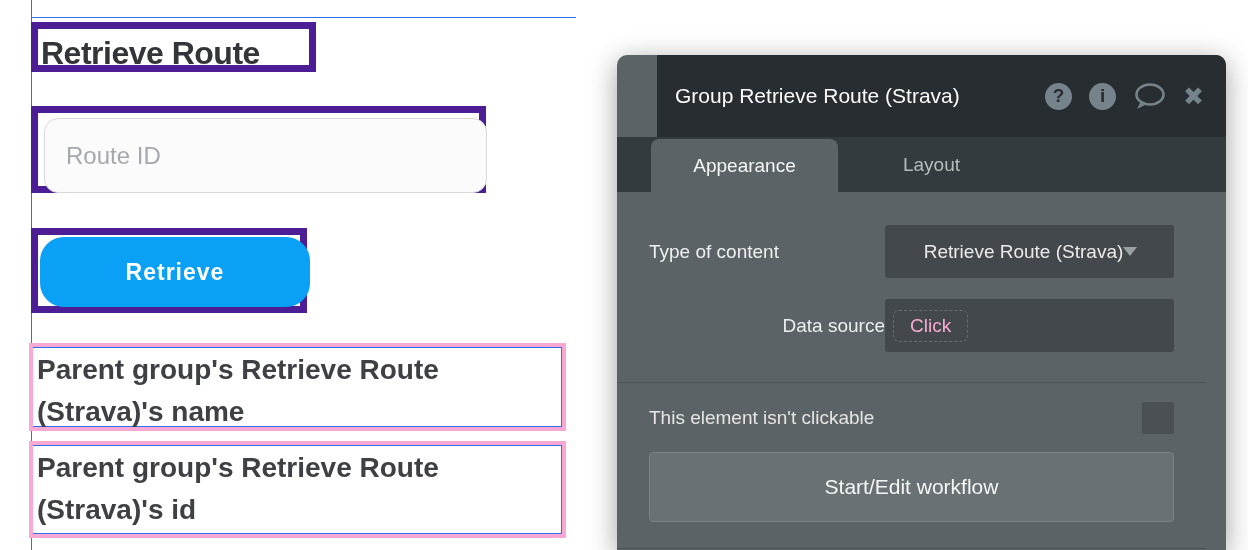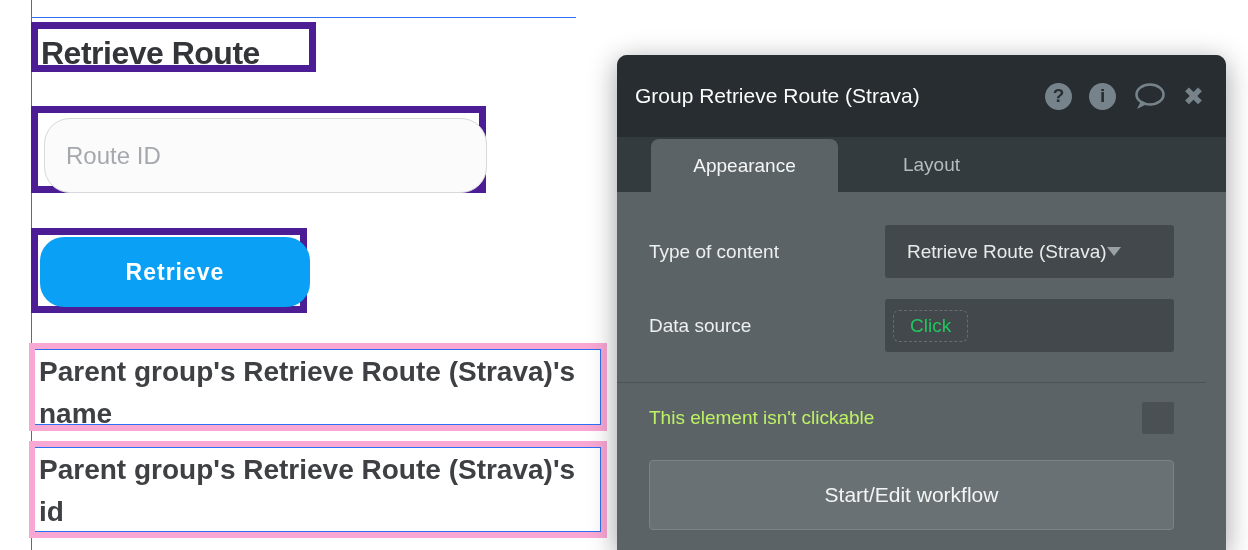--- a/index.html
+++ b/index.html
@@ -11,73 +11,73 @@
   .vline { position:absolute; left:31px; top:0; width:1px; height:550px; background:#2e6ff2; }
   .hline { position:absolute; left:31px; top:17px; width:545px; height:1px; background:#2e6ff2; }
 
   .sel { position:absolute; border:7px solid #4c1d95; background:#fff; }
 
   .heading-box { left:31px; top:22px; width:285px; height:50px; }
   .heading-box h1 { font-size:32px; font-weight:bold; color:#333538; line-height:48px; padding-left:3px; white-space:nowrap; letter-spacing:-0.5px; }
 
   .input-box { left:31px; top:106px; width:455px; height:87px; }
   .route-input { position:absolute; left:6px; top:5px; width:443px; height:75px;
-    border:1px solid #d6d8da; border-radius:26px; background:#fbfbfc;
+    border:1px solid #d6d8da; border-radius:14px; background:#fbfbfc;
     font-family:inherit; font-size:24px; color:#55585c; padding:0 0 0 21px; outline:none; }
   .route-input::placeholder { color:#a5a8ac; }
 
   .button-box { left:31px; top:228px; width:276px; height:85px; }
   .blue-btn { position:absolute; left:2px; top:2px; width:270px; height:70px;
     border:none; border-radius:24px; background:#0aa0f5; color:#ffffff;
     font-family:inherit; font-weight:bold; font-size:23px; letter-spacing:1px; cursor:pointer; }
 
-  .orange-box { position:absolute; left:29px; width:578px; border:6px solid #f9a8d4; background:#fff; }
+  .orange-box { position:absolute; left:29px; width:537px; border:4px solid #f9a8d4; background:#fff; }
   .orange-box .inner { position:absolute; left:0; top:0; right:0; bottom:0;
     border-top:1px solid #2e6ff2; border-bottom:1px solid #2e6ff2; border-right:1px solid #2e6ff2;
     padding:1px 4px 0 4px; }
   .orange-box p { font-size:28px; font-weight:bold; color:#3e4043; line-height:42px; }
   .text1 { top:343px; height:88px; }
   .text2 { top:441px; height:97px; }
 
   
   .panel { position:absolute; left:617px; top:55px; width:609px; height:496px;
     border-radius:10px 10px 0 0; background:#5c6366; overflow:hidden;
     box-shadow:0 6px 28px rgba(0,0,0,0.38); }
 
-  .panel-header { height:82px; background:#272d30; display:flex; align-items:center; padding:0 22px 0 18px; }
+  .panel-header { height:82px; background:#272d30; display:flex; align-items:center; padding:0 22px 0 18px;margin-left:40px; }
   .panel-title { flex:1; color:#fafbfb; font-size:21px; }
   .hdr-icons { display:flex; align-items:center; gap:17px; }
   .circle-icon { width:27px; height:27px; border-radius:50%; background:#77838b; color:#272d30;
     font-weight:bold; font-size:19px; display:flex; align-items:center; justify-content:center; cursor:pointer; }
   .comment-icon { cursor:pointer; display:flex; }
   .close-icon { color:#77838b; font-size:25px; font-weight:bold; line-height:27px; cursor:pointer; }
 
   .tabbar { height:55px; background:#343b3e; display:flex; padding-left:34px; }
   .tab { width:187px; text-align:center; line-height:55px; font-size:19px; color:#b6bcbe; cursor:pointer; }
   .tab.active { background:#5c6366; border-radius:8px 8px 0 0; color:#f5f6f6; margin-top:2px; line-height:53px; }
 
   .panel-body { padding:33px 52px 0 32px; }
   .prow { display:flex; align-items:center; height:53px; }
-  .prow + .prow { margin-top:21px; }
+  .prow + .prow { margin-top:21px;text-align:right; }
   .prow-label { width:236px; font-size:19px; color:#edeff0; }
   .field { flex:1; height:53px; background:#42484b; border-radius:3px;
     display:flex; align-items:center; color:#e9ebeb; font-size:19px; cursor:pointer; }
-  .dropdown { justify-content:flex-start; padding:0 20px 0 22px; }
+  .dropdown { justify-content:center; padding:0 20px 0 22px; }
   .caret-down { width:0; height:0; border-left:7px solid transparent; border-right:7px solid transparent;
     border-top:9px solid #99a1a4; }
   .click-chip { margin-left:8px; border:1px dashed #666d71; border-radius:6px;
-    padding:4px 16px; color:#22c55e; font-size:19px; }
+    padding:4px 16px; color:#f9a8d4; font-size:19px; }
 
   .divider { height:1px; background:#4c5255; margin:30px -32px 0 -32px; }
 
   .clickable-row { display:flex; align-items:center; justify-content:space-between; margin-top:19px; }
-  .clickable-row span { font-size:19px; color:#bef264; }
+  .clickable-row span { font-size:19px; color:#e5e5e5; }
   .checkbox { width:32px; height:32px; background:#4a5053; border-radius:2px; cursor:pointer; }
 
-  .workflow-btn { display:block; width:100%; margin-top:26px; height:70px;
+  .workflow-btn { display:block; width:100%; margin-top:18px; height:70px;
     background:#6a7174; border:1px solid #7c8386; border-radius:4px;
     color:#f3f5f5; font-family:inherit; font-size:21px; cursor:pointer; }
 </style>
 </head>
 <body>
 
 <div class="stage">
 
   <div class="vline"></div>
   <div class="hline"></div>

